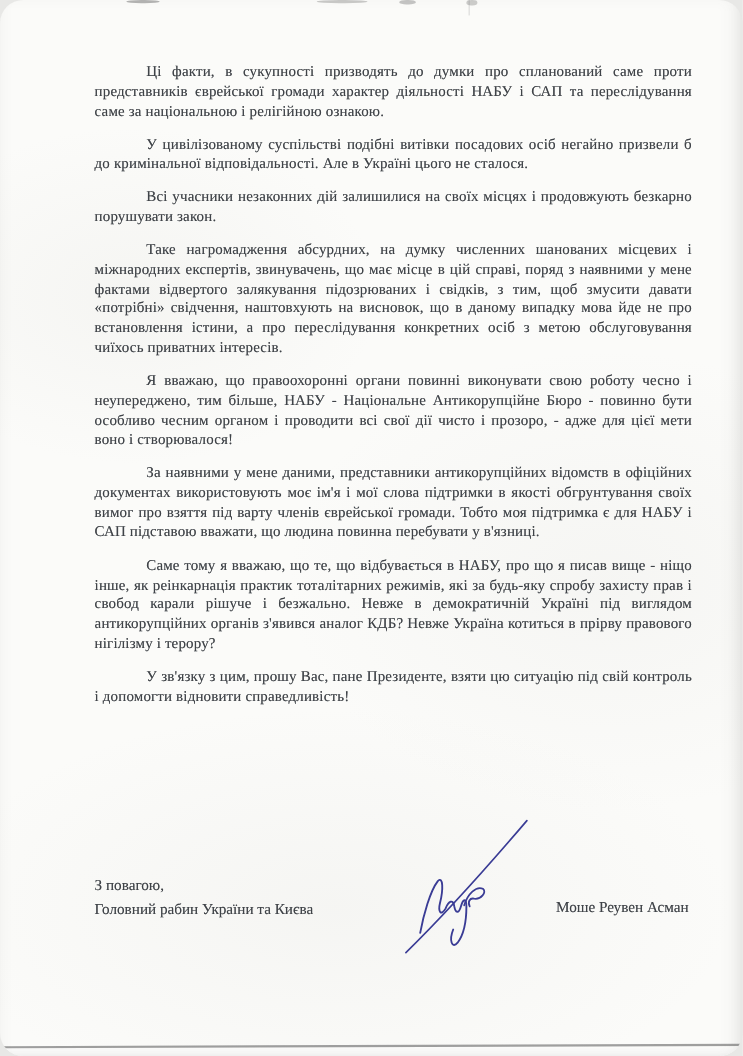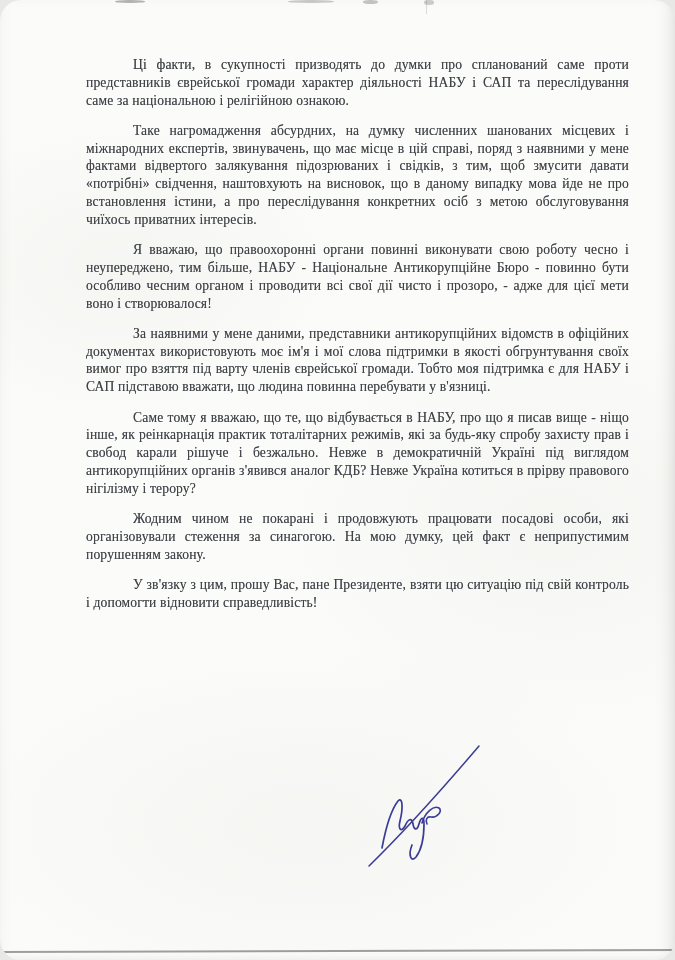--- a/index.html
+++ b/index.html
@@ -108,31 +108,37 @@
 <div class="page">
 
   <div class="smudge smudge-1"></div>
   <div class="smudge smudge-2"></div>
   <div class="smudge smudge-3"></div>
   <div class="smudge smudge-4"></div>
   <div class="streak-v"></div>
 
   <div class="body-text">
     <p>Ці факти, в сукупності призводять до думки про спланований саме проти представників єврейської громади характер діяльності НАБУ і САП та переслідування саме за національною і релігійною ознакою.</p>
+    <p>У цивілізованому суспільстві подібні витівки посадових осіб негайно призвели б до кримінальної відповідальності. Але в Україні цього не сталося.</p>
+    <p>Всі учасники незаконних дій залишилися на своїх місцях і продовжують безкарно порушувати закон.</p>
     <p>Таке нагромадження абсурдних, на думку численних шанованих місцевих і міжнародних експертів, звинувачень, що має місце в цій справі, поряд з наявними у мене фактами відвертого залякування підозрюваних і свідків, з тим, щоб змусити давати «потрібні» свідчення, наштовхують на висновок, що в даному випадку мова йде не про встановлення істини, а про переслідування конкретних осіб з метою обслуговування чиїхось приватних інтересів.</p>
     <p>Я вважаю, що правоохоронні органи повинні виконувати свою роботу чесно і неупереджено, тим більше, НАБУ - Національне Антикорупційне Бюро - повинно бути особливо чесним органом і проводити всі свої дії чисто і прозоро, - адже для цієї мети воно і створювалося!</p>
     <p>За наявними у мене даними, представники антикорупційних відомств в офіційних документах використовують моє ім'я і мої слова підтримки в якості обгрунтування своїх вимог про взяття під варту членів єврейської громади. Тобто моя підтримка є для НАБУ і САП підставою вважати, що людина повинна перебувати у в'язниці.</p>
     <p>Саме тому я вважаю, що те, що відбувається в НАБУ, про що я писав вище - ніщо інше, як реінкарнація практик тоталітарних режимів, які за будь-яку спробу захисту прав і свобод карали рішуче і безжально. Невже в демократичній Україні під виглядом антикорупційних органів з'явився аналог КДБ? Невже Україна котиться в прірву правового нігілізму і терору?</p>
-    <p>Жодним чином не покарані і продовжують працювати посадові особи, які організовували стеження за синагогою. На мою думку, цей факт є неприпустимим порушенням закону.</p>
     <p>У зв'язку з цим, прошу Вас, пане Президенте, взяти цю ситуацію під свій контроль і допомогти відновити справедливість!</p>
   </div>
 
   <svg class="signature-svg" viewBox="0 0 140 148" xmlns="http://www.w3.org/2000/svg" aria-hidden="true">
     <path d="M127 20 C104 47, 62 96, 17 140" stroke-width="1.5"></path>
     <path d="M30 122 C33 106, 39 84, 46 75 C51 70, 51 83, 48 95 C46 103, 49 107, 53 100 C56 93, 60 91, 61 98 C62 104, 65 105, 67 98 C69 91, 72 90, 72 98 C72 109, 70 123, 64 131 C59 137, 56 129, 60 119" stroke-width="1.7"></path>
     <path d="M70 97 C73 87, 81 79, 87 82 C91 85, 85 92, 79 91 C75 90, 73 94, 75 98" stroke-width="1.6"></path>
   </svg>
 
+  <div class="closing">
+    <div>З повагою,</div>
+    <div>Головний рабин України та Києва</div>
+    <div class="closing-name">Моше Реувен Асман</div>
+  </div>
 
   <div class="below-line"></div>
   <div class="scan-line"></div>
 
 </div>
 
 </body></html>

